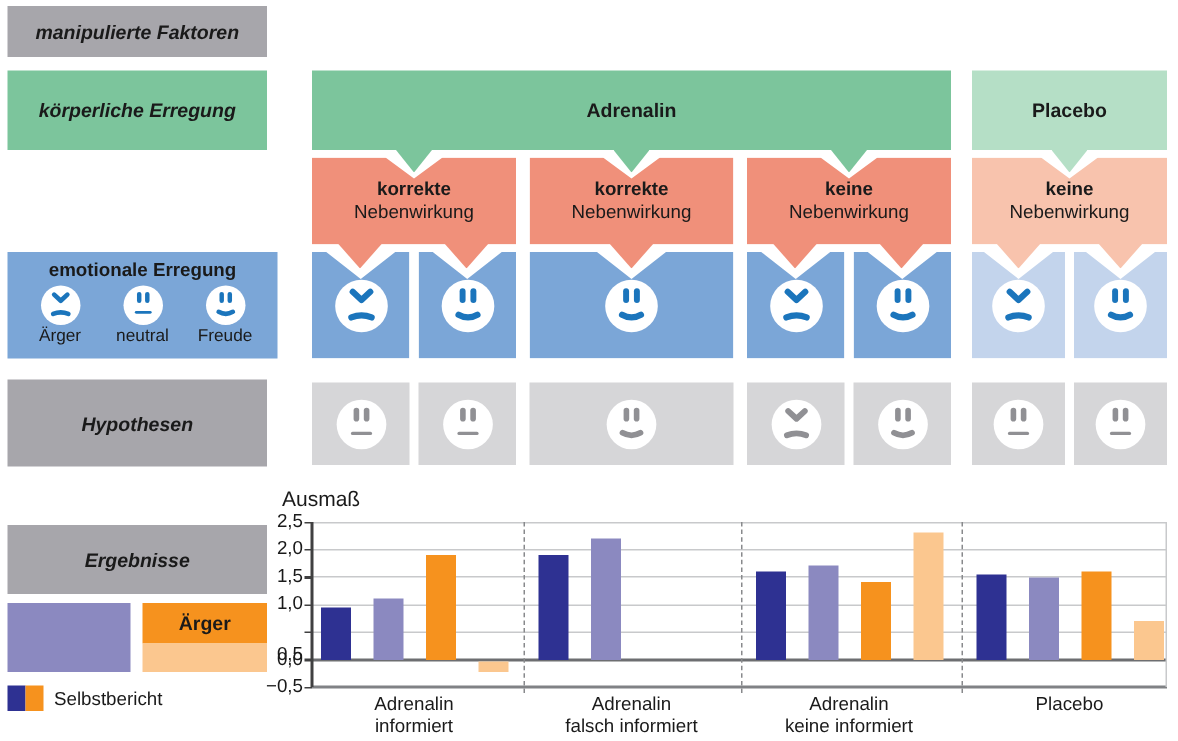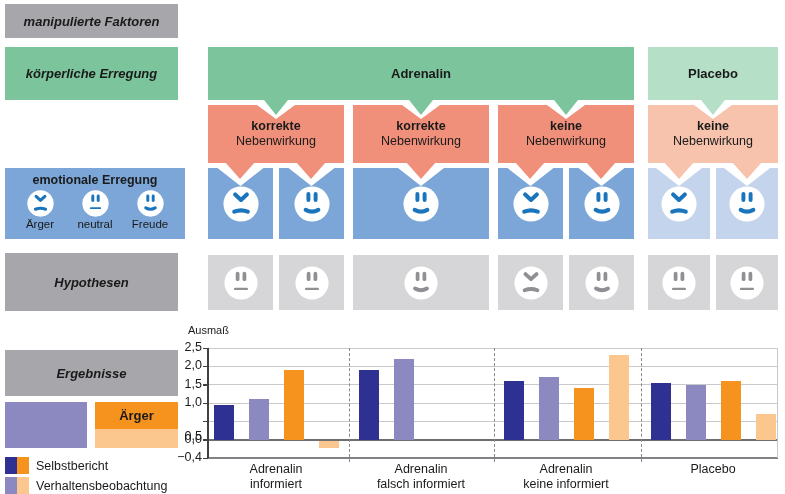--- a/index.html
+++ b/index.html
@@ -39,21 +39,21 @@
   .res-top{flex:0 0 27px;display:flex;align-items:center;justify-content:center;
            font-weight:bold;font-size:13px;}
   .res-bot{flex:1;}
   .legrow{position:absolute;display:flex;align-items:center;height:17px;}
   .sw{width:12px;height:17px;display:inline-block;}
   .legrow .txt{margin-left:7px;font-size:12.5px;}
   
   .gridline,.bar,.sep,.axis,.ytick,.yticklab,.catlab,.charttitle{position:absolute;}
   .yticklab{font-size:12.5px;text-align:right;width:34px;}
   .catlab{font-size:12.5px;line-height:15px;text-align:center;}
-  .charttitle{font-size:11px;}
+  .charttitle{font-size:14px;}
 </style>
 </head>
 <body>
 
 <div id="canvas">
 
   <div class="box gray rowlabel" style="left:5px;top:4px;width:173px;height:34px">manipulierte Faktoren</div>
 
   <div class="box green rowlabel" style="left:5px;top:47px;width:173px;height:53px">körperliche Erregung</div>
 
@@ -276,25 +276,20 @@
   </div>
   <div class="resbox" style="left:95px;top:402px;width:83px;height:46px">
     <div class="res-top" style="background:#f6921e;color:#1a1a1a">Ärger</div>
     <div class="res-bot" style="background:#fbc78f"></div>
   </div>
 
   <div class="legrow" style="left:5px;top:457px">
     <span class="sw" id="sw1a" style="background: rgb(46, 49, 146);"></span>
       <span class="sw" id="sw1b" style="background: rgb(246, 146, 30);"></span>
     <span class="txt">Selbstbericht</span>
-  </div>
-  <div class="legrow" style="left:5px;top:477px">
-    <span class="sw" id="sw2a" style="background: rgb(139, 137, 192);"></span>
-      <span class="sw" id="sw2b" style="background: rgb(251, 199, 143);"></span>
-    <span class="txt">Verhaltensbeobachtung</span>
   </div>
 
   <div class="charttitle" style="left:188px;top:324px">Ausmaß</div>
   <div id="chart-layer">
       <div class="gridline" style="left: 208px; top: 347.5px; width: 570px; height: 1px; background: rgb(200, 201, 203); z-index: 1;"></div>
       <div class="ytick" style="left: 203px; top: 347.5px; width: 5px; height: 1.5px; background: rgb(64, 64, 65); z-index: 3;"></div>
       <div class="yticklab" style="left: 168px; top: 340px; z-index: 3;">2,5</div>
       <div class="gridline" style="left: 208px; top: 365.833px; width: 570px; height: 1px; background: rgb(200, 201, 203); z-index: 1;"></div>
       <div class="ytick" style="left: 203px; top: 365.833px; width: 5px; height: 1.5px; background: rgb(64, 64, 65); z-index: 3;"></div>
       <div class="yticklab" style="left: 168px; top: 358.333px; z-index: 3;">2,0</div>
@@ -305,21 +300,21 @@
       <div class="ytick" style="left: 203px; top: 402.5px; width: 5px; height: 1.5px; background: rgb(64, 64, 65); z-index: 3;"></div>
       <div class="yticklab" style="left: 168px; top: 395px; z-index: 3;">1,0</div>
       <div class="gridline" style="left: 208px; top: 420.833px; width: 570px; height: 1px; background: rgb(200, 201, 203); z-index: 1;"></div>
       <div class="ytick" style="left: 203px; top: 420.833px; width: 5px; height: 1.5px; background: rgb(64, 64, 65); z-index: 3;"></div>
       <div class="yticklab" style="left: 168px; top: 429px; z-index: 3;">0,5</div>
       <div class="gridline" style="left: 208px; top: 438.667px; width: 570px; height: 2px; background: rgb(109, 110, 113); z-index: 1;"></div>
       <div class="ytick" style="left: 203px; top: 439.167px; width: 5px; height: 1.5px; background: rgb(64, 64, 65); z-index: 3;"></div>
       <div class="yticklab" style="left: 168px; top: 431.667px; z-index: 3;">0,0</div>
       <div class="gridline" style="left: 208px; top: 457.25px; width: 570px; height: 1.5px; background: rgb(128, 130, 133); z-index: 1;"></div>
       <div class="ytick" style="left: 203px; top: 457.5px; width: 5px; height: 1.5px; background: rgb(64, 64, 65); z-index: 3;"></div>
-      <div class="yticklab" style="left: 168px; top: 450px; z-index: 3;">−0,4</div>
+      <div class="yticklab" style="left: 168px; top: 450px; z-index: 3;">−0,5</div>
       <div class="axis" style="left: 207px; top: 348px; width: 2px; height: 110px; background: rgb(64, 64, 65); z-index: 3;"></div>
       <div class="axis" style="left: 777px; top: 348px; width: 1px; height: 110px; background: rgb(200, 201, 203); z-index: 1;"></div>
       <div class="sep" style="left: 348.5px; top: 348px; width: 0px; height: 114px; border-left: 1.5px dashed rgb(136, 137, 140); z-index: 2;"></div>
       <div class="sep" style="left: 493.5px; top: 348px; width: 0px; height: 114px; border-left: 1.5px dashed rgb(136, 137, 140); z-index: 2;"></div>
       <div class="sep" style="left: 641px; top: 348px; width: 0px; height: 114px; border-left: 1.5px dashed rgb(136, 137, 140); z-index: 2;"></div>
       <div class="bar" style="left: 213.5px; top: 404.833px; width: 20px; height: 34.8333px; background: rgb(46, 49, 146); z-index: 2;"></div>
       <div class="bar" style="left: 358.5px; top: 370px; width: 20px; height: 69.6667px; background: rgb(46, 49, 146); z-index: 2;"></div>
       <div class="bar" style="left: 503.5px; top: 381px; width: 20px; height: 58.6667px; background: rgb(46, 49, 146); z-index: 2;"></div>
       <div class="bar" style="left: 650.5px; top: 382.833px; width: 20px; height: 56.8333px; background: rgb(46, 49, 146); z-index: 2;"></div>
       <div class="bar" style="left: 248.5px; top: 399.333px; width: 20px; height: 40.3333px; background: rgb(139, 137, 192); z-index: 2;"></div>

